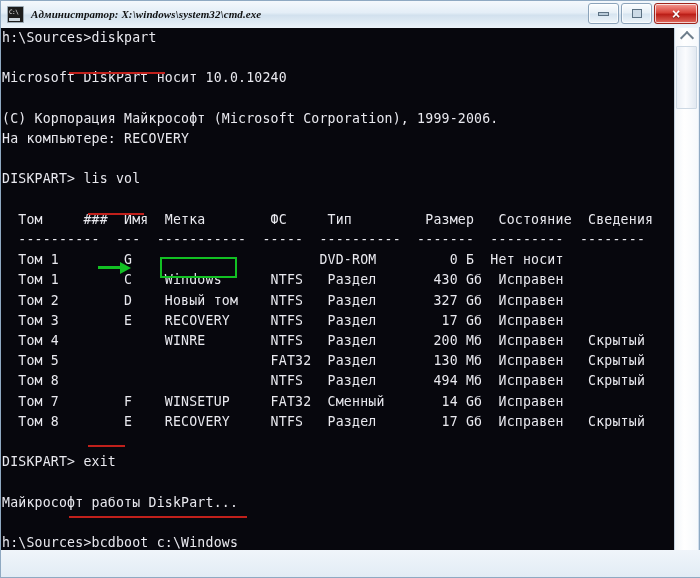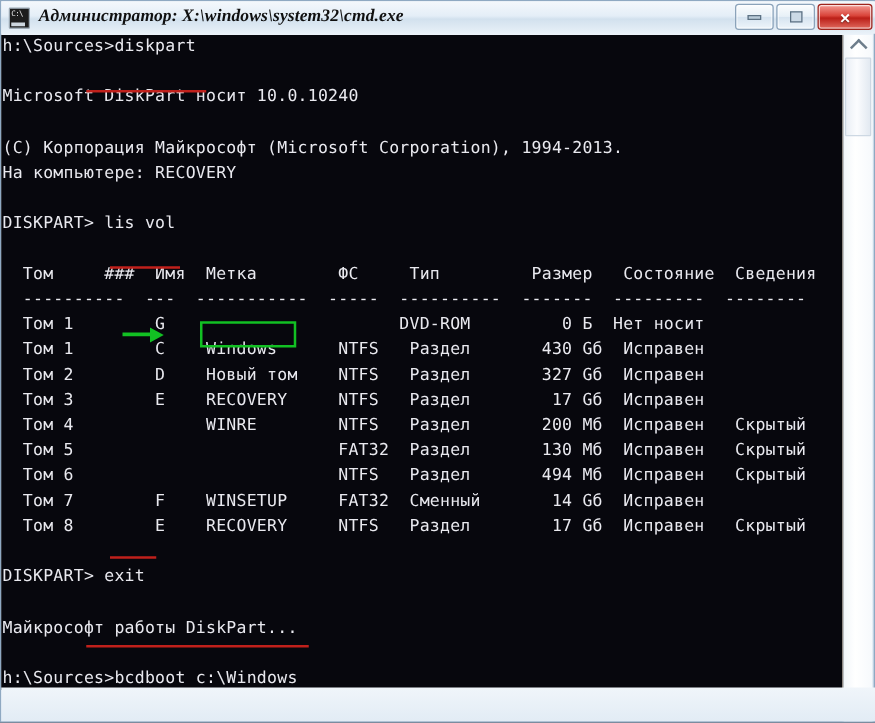--- a/index.html
+++ b/index.html
@@ -29,21 +29,21 @@
     position:absolute;left:1px;top:0px;
     font-family:"DejaVu Sans Mono", monospace;
     font-size:6px;line-height:9px;color:#e8e8e8;letter-spacing:-0.5px;
   }
   .app-icon .ic-bar{
     position:absolute;left:1px;bottom:1px;width:11px;height:3px;background:#cdd6de;
   }
   .title-text{
     font-family:"Liberation Serif", serif;
     font-style:italic;font-weight:600;
-    font-size:14px;color:#101010;
+    font-size:11px;color:#101010;
     white-space:nowrap;letter-spacing:0.1px;
   }
   .win-btns{position:absolute;right:3px;top:2px;display:flex;gap:2px;}
   .wb{
     width:29px;height:19px;border:1px solid #8ba3ba;border-radius:3px;
     background:linear-gradient(180deg,#fbfdfe 0%,#e7f0f7 48%,#d6e4f0 52%,#eef5fa 100%);
     display:flex;align-items:center;justify-content:center;
     box-shadow:inset 0 0 0 1px rgba(255,255,255,.7);
   }
   .wb.close{
@@ -136,34 +136,34 @@
       </div>
     </div>
   </div>
 
   <div class="console">
 
     <div class="term"><span>h:\Sources&gt;diskpart</span>
 <span class="blank"></span>
 <span>Microsoft DiskPart носит 10.0.10240</span>
 <span class="blank"></span>
-<span>(C) Корпорация Майкрософт (Microsoft Corporation), 1994-2013.</span>
+<span>(C) Корпорация Майкрософт (Microsoft Corporation), 1999-2006.</span>
 <span>На компьютере: RECOVERY</span>
 <span class="blank"></span>
 <span>DISKPART&gt; lis vol</span>
 <span class="blank"></span>
 <span>  Том     ###  Имя  Метка        ФС     Тип         Размер   Состояние  Сведения</span>
 <span>  ----------  ---  -----------  -----  ----------  -------  ---------  --------</span>
 <span>  Том 1        G                       DVD-ROM         0 Б  Нет носит</span>
 <span>  Том 1        C    Windows      NTFS   Раздел       430 Gб  Исправен</span>
 <span>  Том 2        D    Новый том    NTFS   Раздел       327 Gб  Исправен</span>
 <span>  Том 3        E    RECOVERY     NTFS   Раздел        17 Gб  Исправен</span>
 <span>  Том 4             WINRE        NTFS   Раздел       200 Mб  Исправен   Скрытый</span>
 <span>  Том 5                          FAT32  Раздел       130 Mб  Исправен   Скрытый</span>
-<span>  Том 6                          NTFS   Раздел       494 Mб  Исправен   Скрытый</span>
+<span>  Том 8                          NTFS   Раздел       494 Mб  Исправен   Скрытый</span>
 <span>  Том 7        F    WINSETUP     FAT32  Сменный       14 Gб  Исправен</span>
 <span>  Том 8        E    RECOVERY     NTFS   Раздел        17 Gб  Исправен   Скрытый</span>
 <span class="blank"></span>
 <span>DISKPART&gt; exit</span>
 <span class="blank"></span>
 <span>Майкрософт работы DiskPart...</span>
 <span class="blank"></span>
 <span>h:\Sources&gt;bcdboot c:\Windows</span>
 
 <span class="blank"></span>

